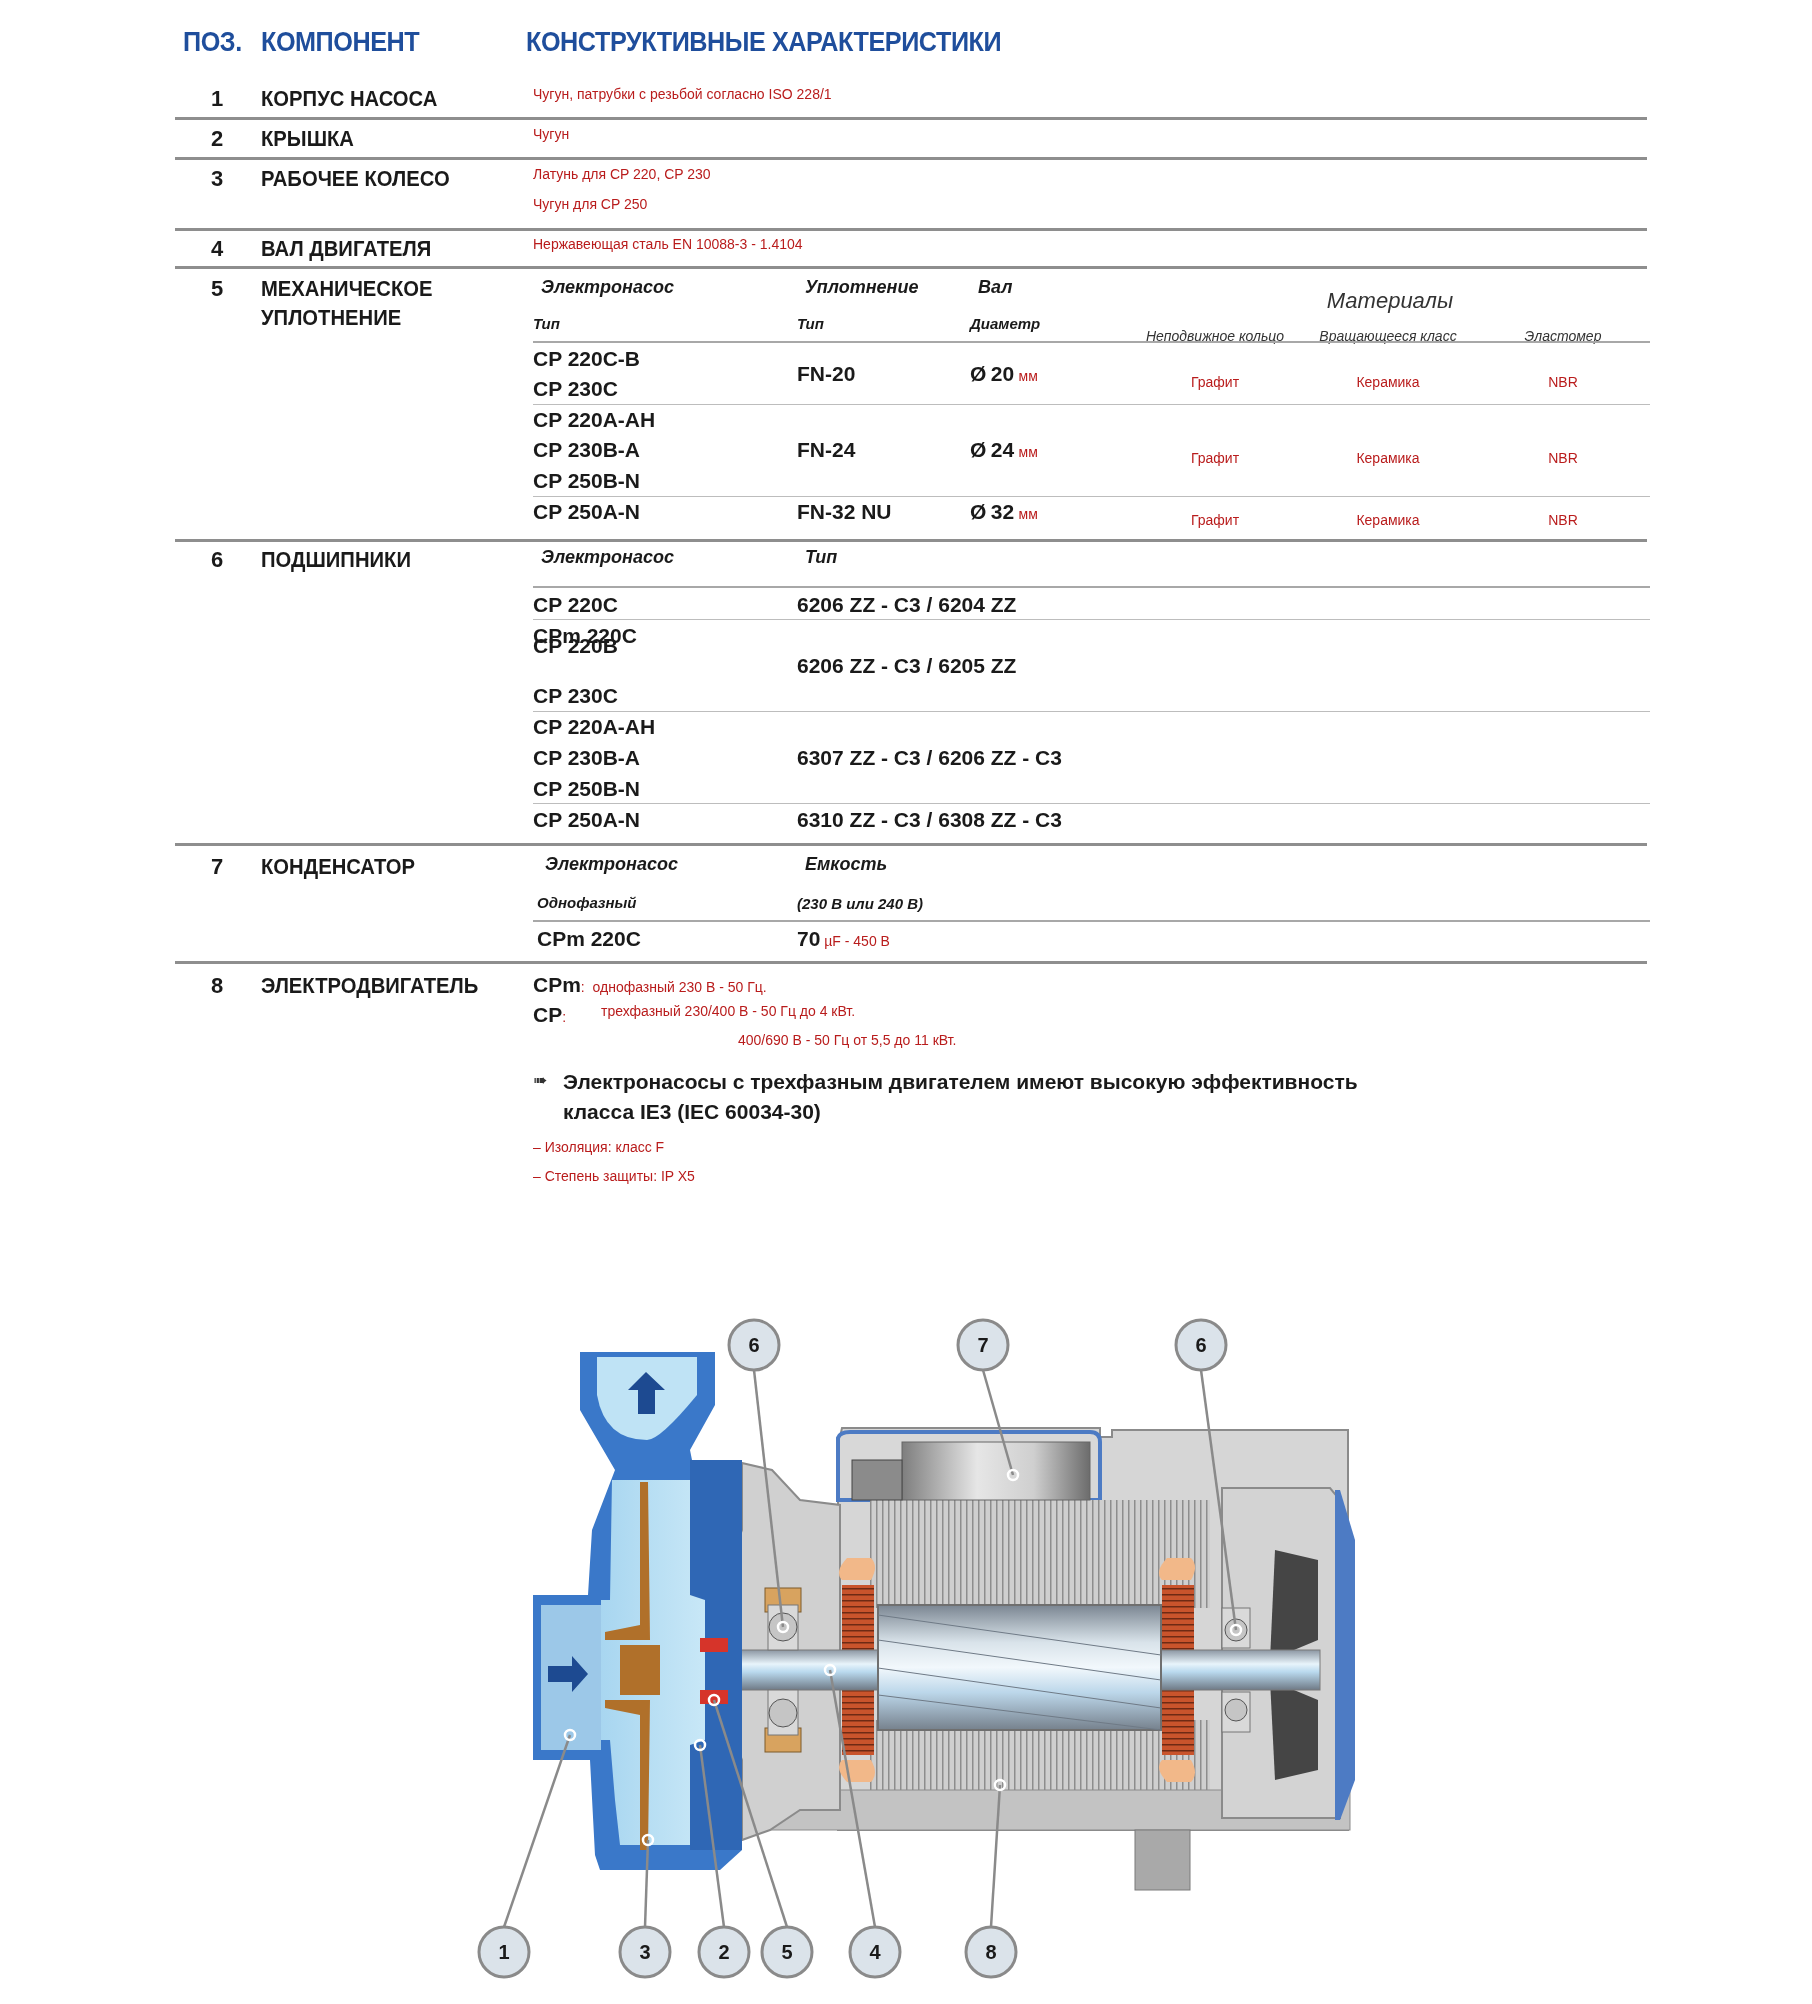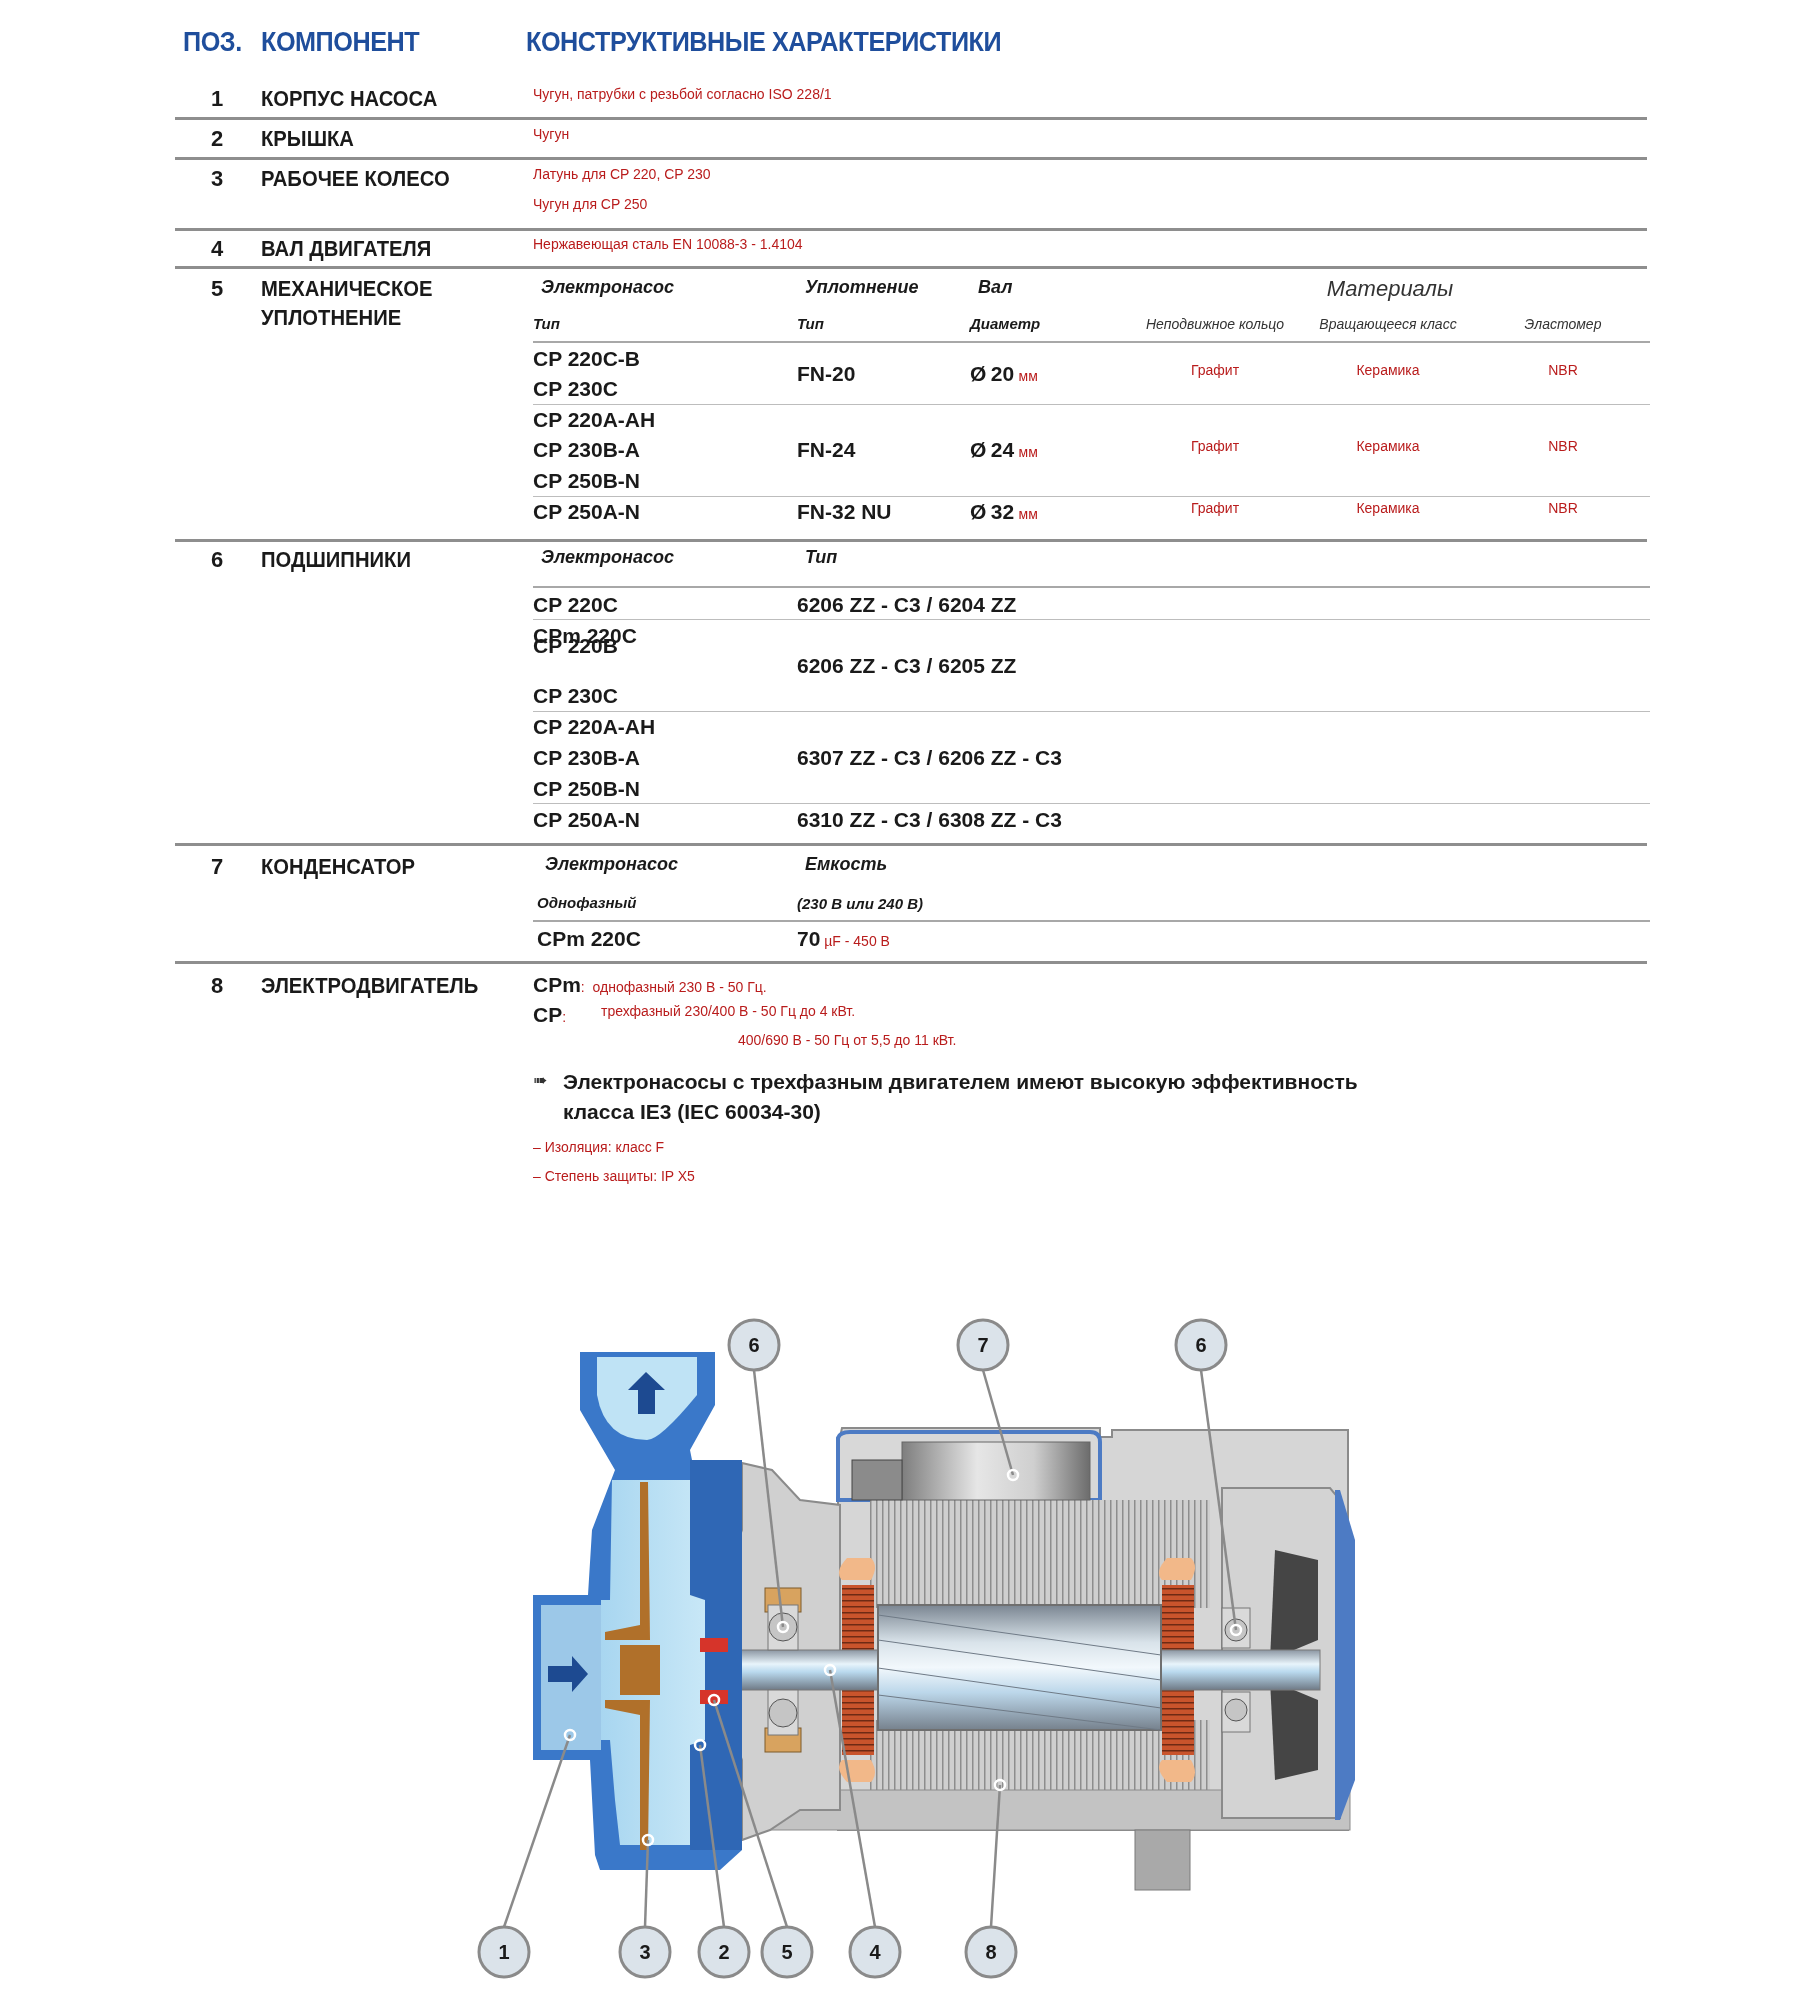--- a/index.html
+++ b/index.html
@@ -8,21 +8,21 @@
   .abs{position:absolute;white-space:nowrap;}
   .hdr{color:#1f4e9c;font-weight:bold;font-size:28px;letter-spacing:-0.5px;transform:scaleX(0.9);transform-origin:left center;}
   .num{font-weight:bold;font-size:22px;width:30px;text-align:center;}
   .comp{font-weight:bold;font-size:22px;transform:scaleX(0.92);transform-origin:left center;}
   .spec{font-size:14px;color:#b91c1c;}
   .b{font-weight:bold;font-size:21px;}
   .it{font-style:italic;font-weight:bold;font-size:18px;margin-left:8px;}
   .its{font-style:italic;font-weight:bold;font-size:15px;}
   .itn{font-style:italic;font-size:14px;color:#333;}
   .itm{font-style:italic;font-size:22px;color:#333;}
-  .c{text-align:center;}
+  .c{text-align:center;margin-top:12px;}
   .rule{position:absolute;left:175px;width:1472px;height:3px;background:#8e8e8e;}
   .sub{position:absolute;left:533px;width:1117px;height:2px;background:#a8a8a8;}
   .sub2{position:absolute;left:533px;width:1117px;height:1px;background:#bdbdbd;}
   #diagram{position:absolute;left:0;top:1280px;width:1812px;height:724px;}
 </style>
 </head>
 <body>
 
 <div class="abs hdr" style="left:183px;top:26px;">ПОЗ.</div>
 <div class="abs hdr" style="left:261px;top:26px;">КОМПОНЕНТ</div>

